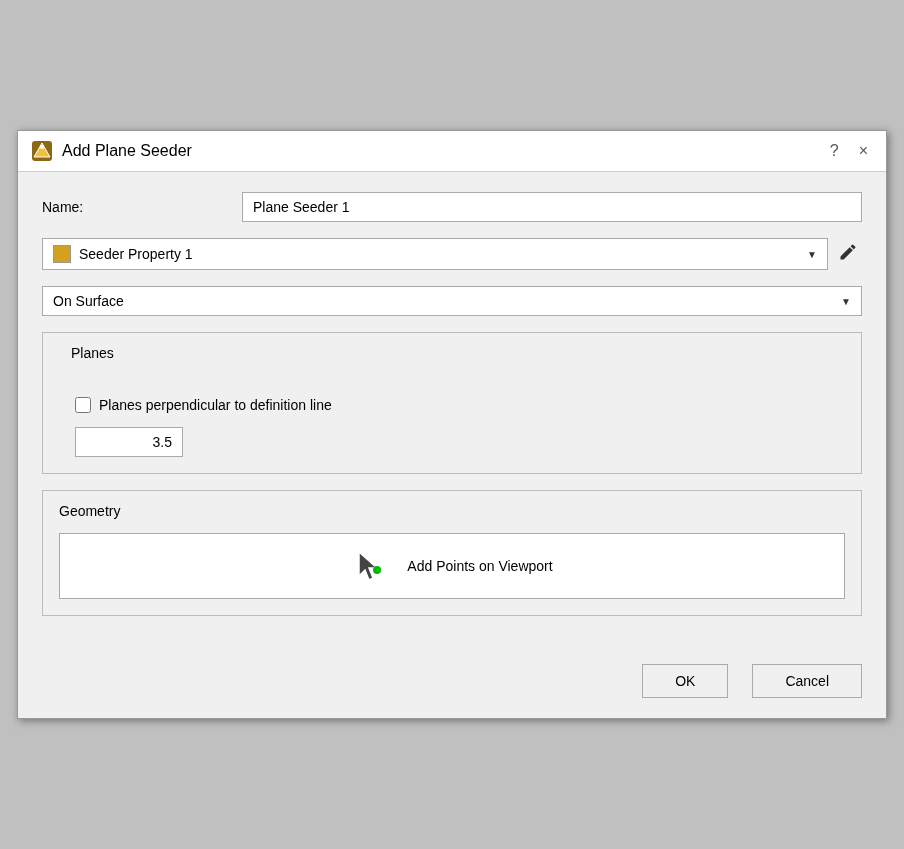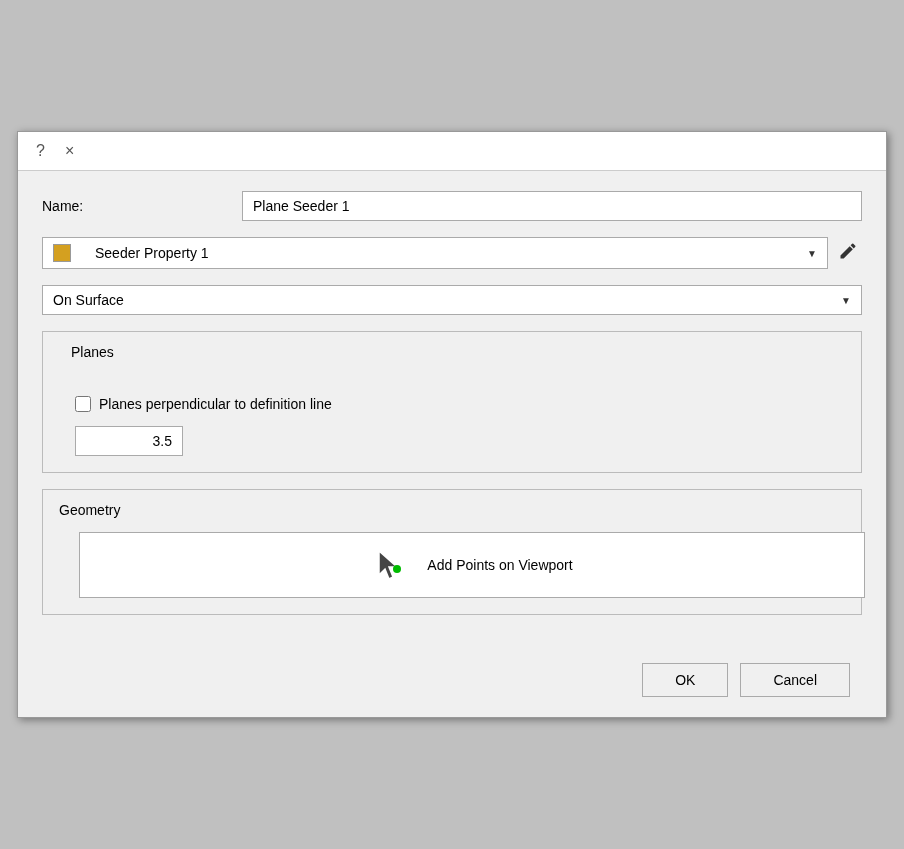--- a/index.html
+++ b/index.html
@@ -110,21 +110,21 @@
       border: 1px solid #aaa;
       padding: 6px 10px;
       cursor: pointer;
       position: relative;
       font-size: 14px;
     }
 
     .dropdown-inner {
       display: flex;
       align-items: center;
-      gap: 24px;
+      gap: 8px;
       flex: 1;
     }
 
     .property-color-swatch {
       width: 18px;
       height: 18px;
       background: #d4a020;
       border: 1px solid #999;
       flex-shrink: 0;
     }
@@ -211,45 +211,53 @@
       padding: 14px 0;
       background: #fff;
       border: 1px solid #aaa;
       cursor: pointer;
       font-size: 14px;
       color: #000;
       display: flex;
       align-items: center;
       justify-content: center;
       gap: 20px;
-      margin-left: 20px;
     }
 
     .dialog-footer {
       display: flex;
       justify-content: flex-end;
-      gap: 12px;
-      padding: 8px 36px 20px 24px;
+      gap: 24px;
+      padding: 8px 24px 20px 24px;
     }
 
     .footer-btn {
       padding: 8px 32px;
       font-size: 14px;
       cursor: pointer;
       background: #f0f0f0;
       border: 1px solid #aaa;
       color: #000;
     }
   </style>
 </head>
 <body>
 
 <div class="dialog">
 
   <div class="title-bar">
+    <div class="title-bar-left">
+
+      <svg class="title-icon" viewBox="0 0 24 24">
+        <rect x="2" y="2" width="20" height="20" rx="3" fill="#8B6914"></rect>
+        <polygon points="12,4 20,18 4,18" fill="#f0c040" stroke="#fff" stroke-width="1"></polygon>
+        <circle cx="12" cy="8" r="2" fill="#fff"></circle>
+      </svg>
+      <span class="title-text">Add Plane Seeder</span>
+    </div>
     <div class="title-bar-right">
       <button class="title-btn">?</button>
       <button class="title-btn">×</button>
     </div>
   </div>
 
   <div class="dialog-body">
 
     <div class="form-row">
       <label class="form-label">Name:</label>

